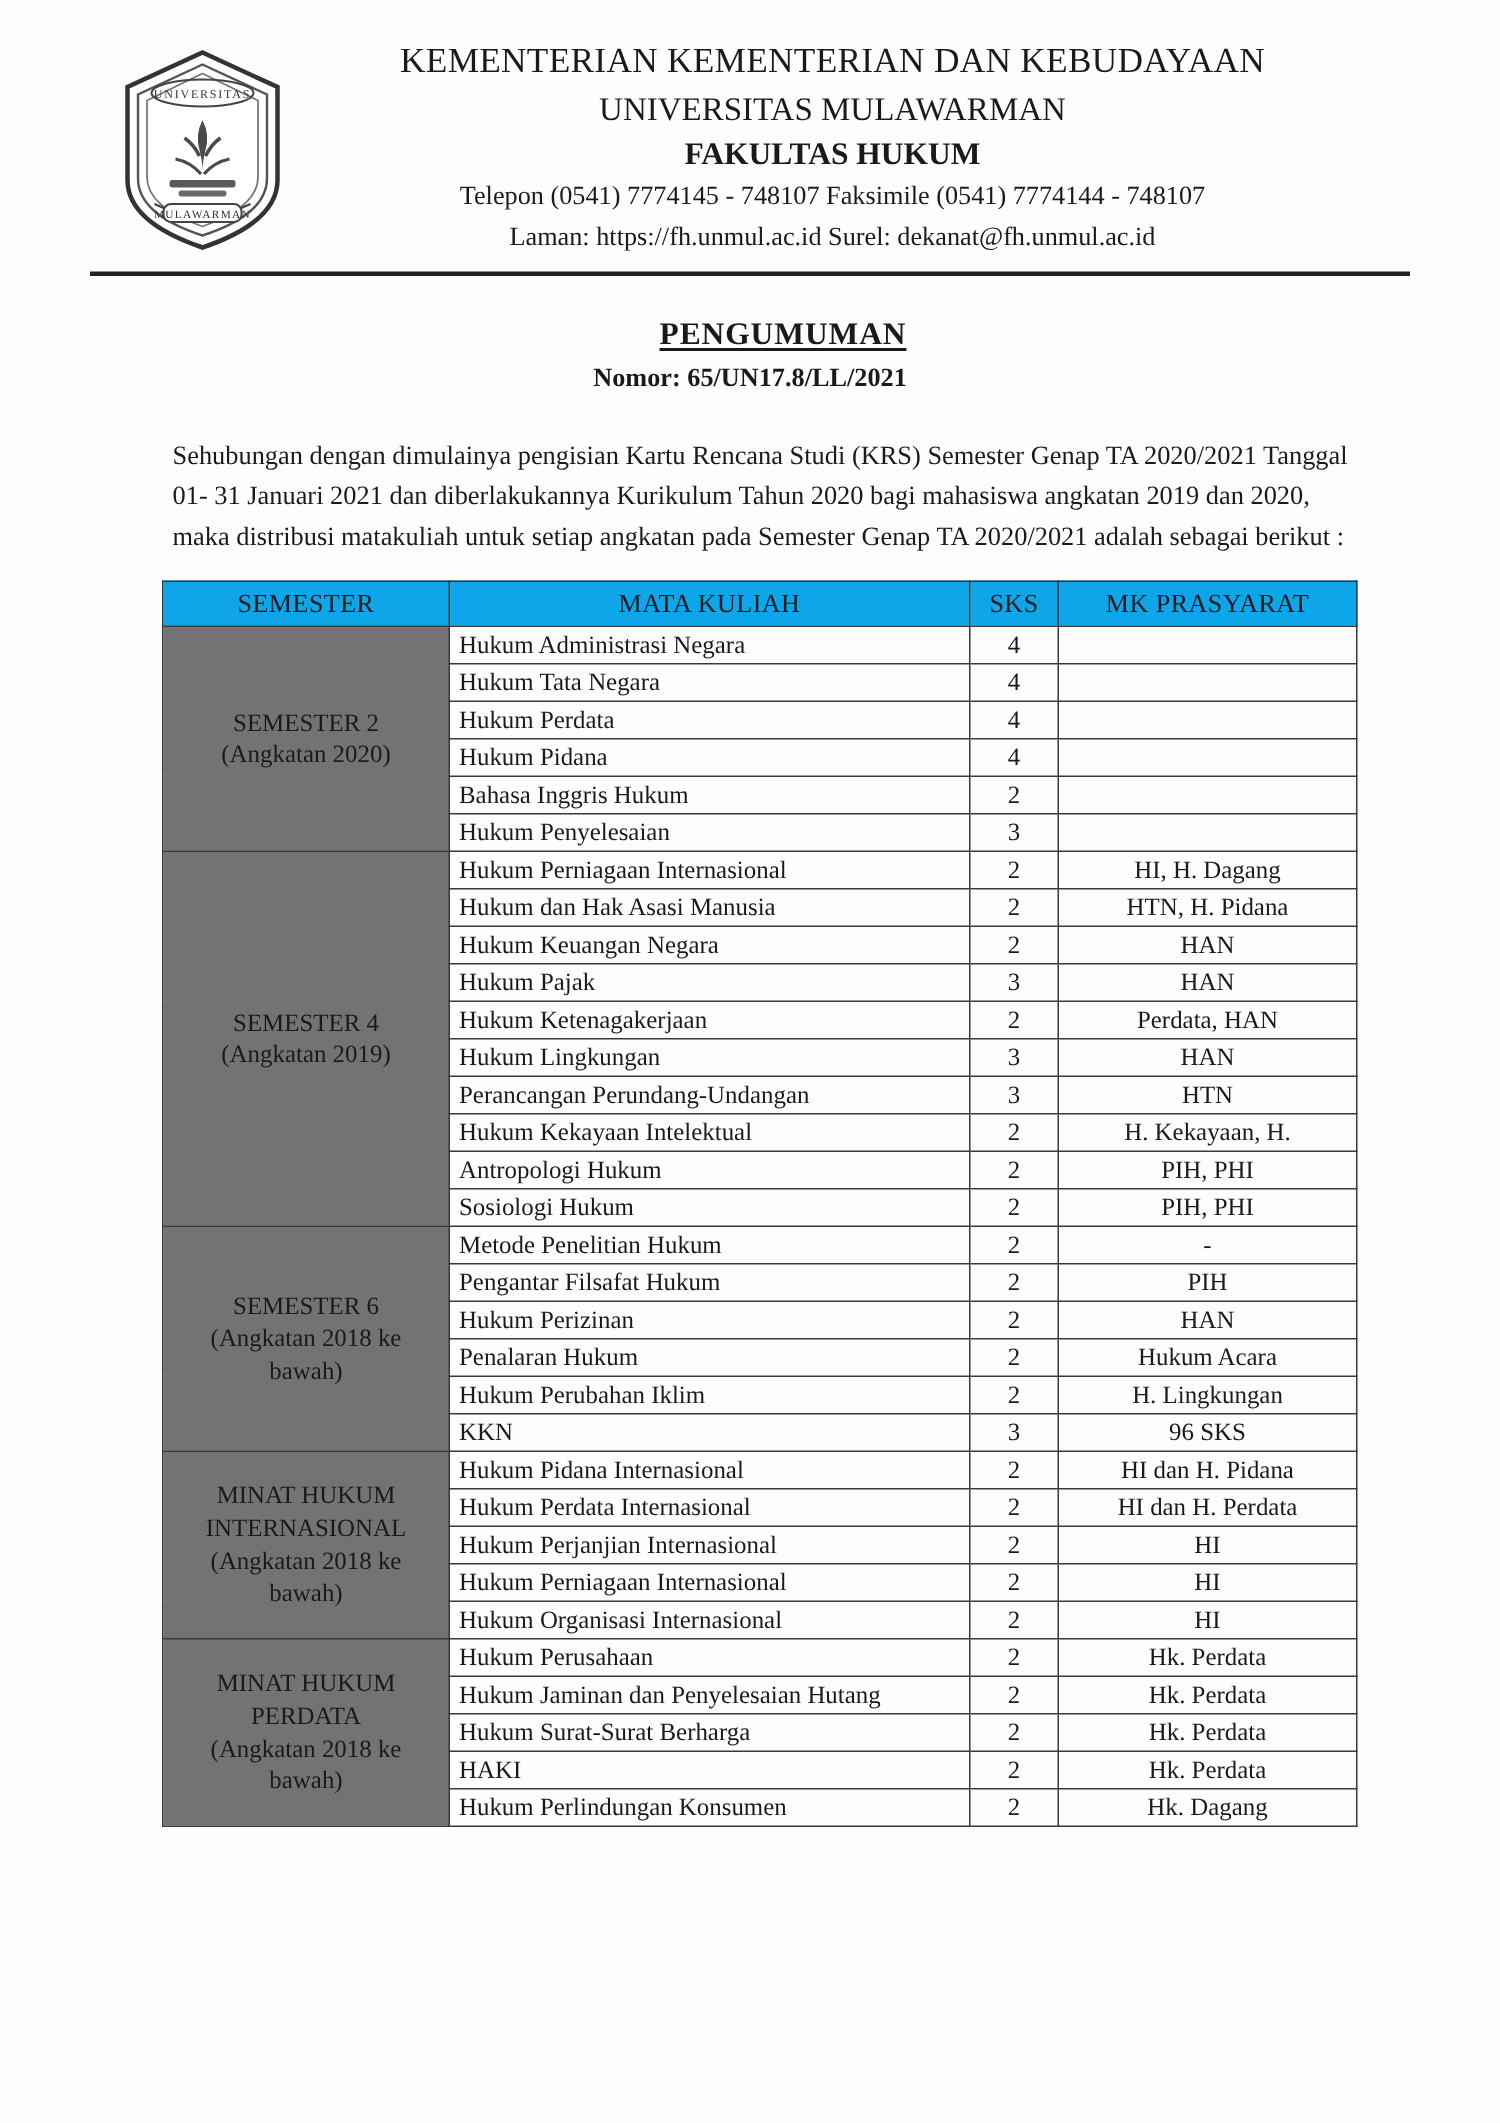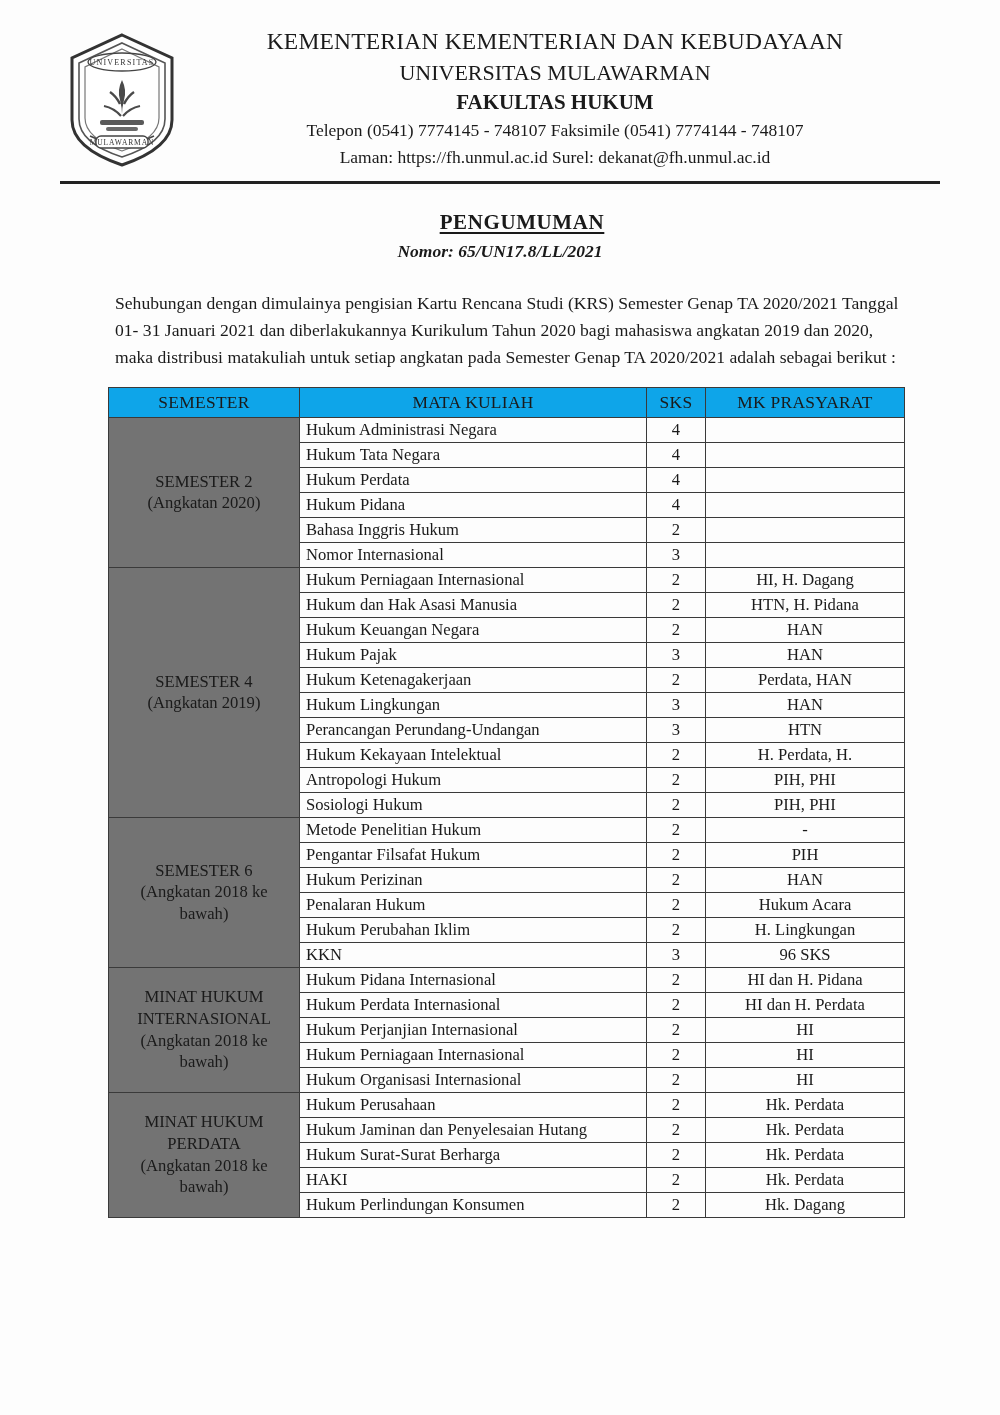--- a/index.html
+++ b/index.html
@@ -26,20 +26,21 @@
   .letterhead {
     position: relative;
     padding: 26px 60px 0 60px;
     display: flex;
     align-items: flex-start;
   }
   .logo-wrap {
     width: 150px;
     flex: 0 0 150px;
     display: flex;
+    justify-content: center;
     align-items: flex-start;
     padding-top: 6px;
   }
   .logo {
     width: 124px;
     height: 136px;
     position: relative;
   }
   .logo svg { display:block; }
 
@@ -85,21 +86,20 @@
     font-weight: bold;
     letter-spacing: 0.6px;
     text-decoration: underline;
     text-underline-offset: 3px;
     padding-left: 44px;
   }
   .doc-number {
     font-size: 17.5px;
     font-weight: bold;
     margin-top: 6px;
-    font-style: italic;
   }
 
   
   .intro {
     margin: 28px 95px 0 115px;
     font-size: 17.6px;
     line-height: 1.52;
     text-align: left;
   }
 
@@ -227,21 +227,21 @@
             <td class="mk-cell">Hukum Pidana</td>
             <td class="sks-cell">4</td>
             <td class="pra-cell"></td>
           </tr>
           <tr>
             <td class="mk-cell">Bahasa Inggris Hukum</td>
             <td class="sks-cell">2</td>
             <td class="pra-cell"></td>
           </tr>
           <tr>
-            <td class="mk-cell">Nomor Internasional</td>
+            <td class="mk-cell">Hukum Penyelesaian</td>
             <td class="sks-cell">3</td>
             <td class="pra-cell"></td>
           </tr>
           <tr>
             <td class="sem-cell" rowspan="10">
               <div>SEMESTER 4</div>
               <div>(Angkatan 2019)</div>
             </td>
             <td class="mk-cell">Hukum Perniagaan Internasional</td>
             <td class="sks-cell">2</td>
@@ -273,21 +273,21 @@
             <td class="pra-cell">HAN</td>
           </tr>
           <tr>
             <td class="mk-cell">Perancangan Perundang-Undangan</td>
             <td class="sks-cell">3</td>
             <td class="pra-cell">HTN</td>
           </tr>
           <tr>
             <td class="mk-cell">Hukum Kekayaan Intelektual</td>
             <td class="sks-cell">2</td>
-            <td class="pra-cell">H. Perdata, H.</td>
+            <td class="pra-cell">H. Kekayaan, H.</td>
           </tr>
           <tr>
             <td class="mk-cell">Antropologi Hukum</td>
             <td class="sks-cell">2</td>
             <td class="pra-cell">PIH, PHI</td>
           </tr>
           <tr>
             <td class="mk-cell">Sosiologi Hukum</td>
             <td class="sks-cell">2</td>
             <td class="pra-cell">PIH, PHI</td>

